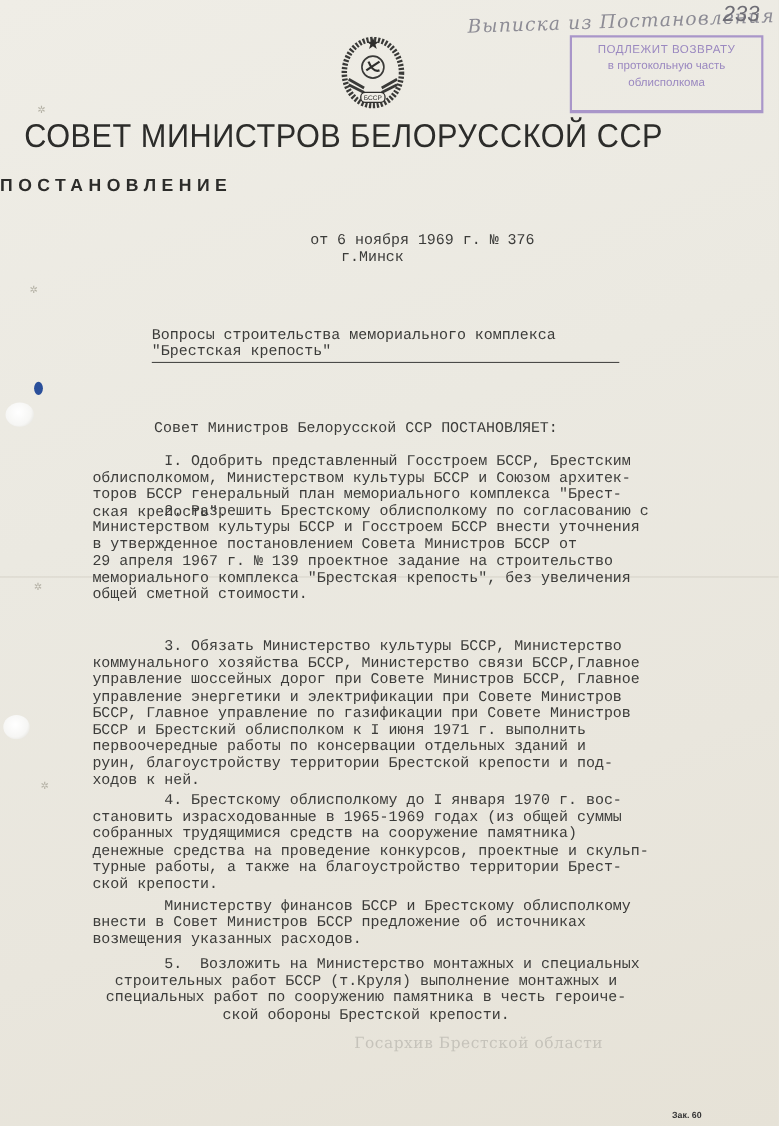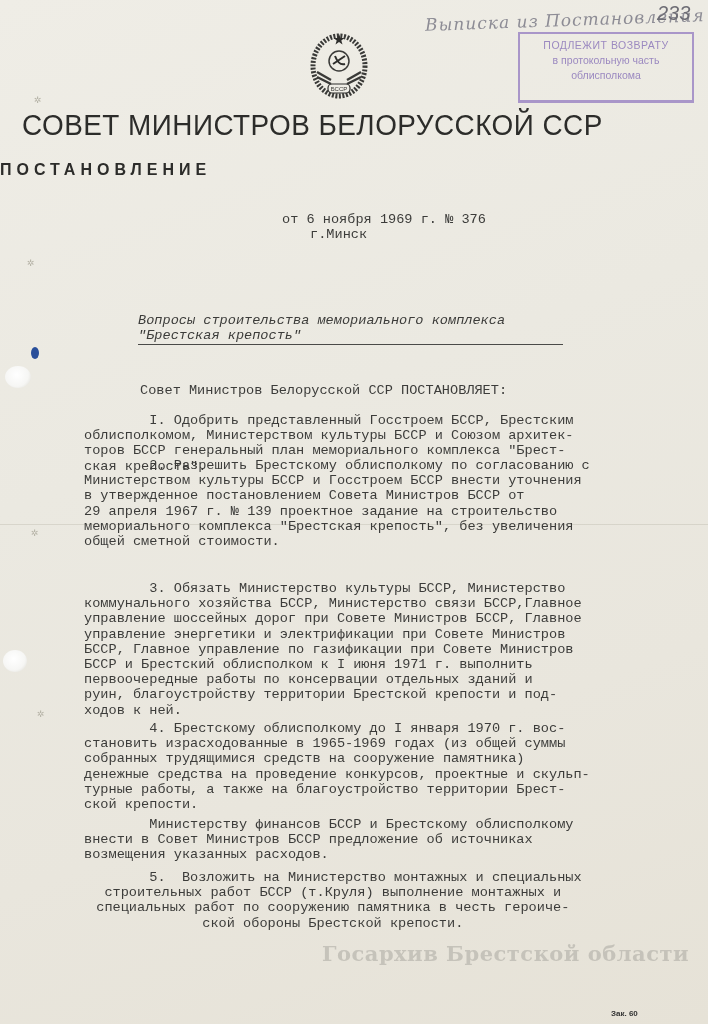--- a/index.html
+++ b/index.html
@@ -49,30 +49,29 @@
   }
   .decree-heading {
     position: absolute; left: 0; top: 161px; width: 708px; 
     font-family: "Liberation Sans", sans-serif; font-weight: bold;
     font-size: 16px; letter-spacing: 5px; color: #2c2c2a;
   }
   .typed { font-size: 13.6px; line-height: 15.2px; color: #3c3c3a; white-space: pre; }
   .date-line { position: absolute; left: 282px; top: 212px; }
   .city-line { position: absolute; left: 310px; top: 227px; }
   .subject {
-    position: absolute; left: 138px; top: 313px; font-style: italic;
+    position: absolute; left: 138px; top: 298px;
   }
   .subject .ul { position: absolute; left: 0; top: 31px; width: 425px; height: 1px; background: #4a4a48; }
   .body-block { position: absolute; left: 140px; }
   .para { position: absolute; left: 84px; }
   .watermark {
     position: absolute; left: 322px; top: 941px;
-    font-family: "DejaVu Serif", serif; font-size: 21px; color: rgba(170,168,160,0.55);
+    font-family: "DejaVu Serif", serif; font-size: 14px; color: rgba(170,168,160,0.55);
     letter-spacing: 0.5px;
-    font-weight: bold;
   }
   .order-no {
     position: absolute; left: 611px; top: 1009px;
     font-family: "Liberation Sans", sans-serif; font-weight: bold; font-size: 8px; color: #333;
   }
   .hole {
     position: absolute; border-radius: 50%;
     background: radial-gradient(circle at 45% 40%, #ffffff 0%, #f6f6f4 60%, #d8d6ce 100%);
   }
   .ink-dot { position: absolute; left: 31px; top: 347px; width: 8px; height: 12px; border-radius: 50%; background: #2a4f9a; }

